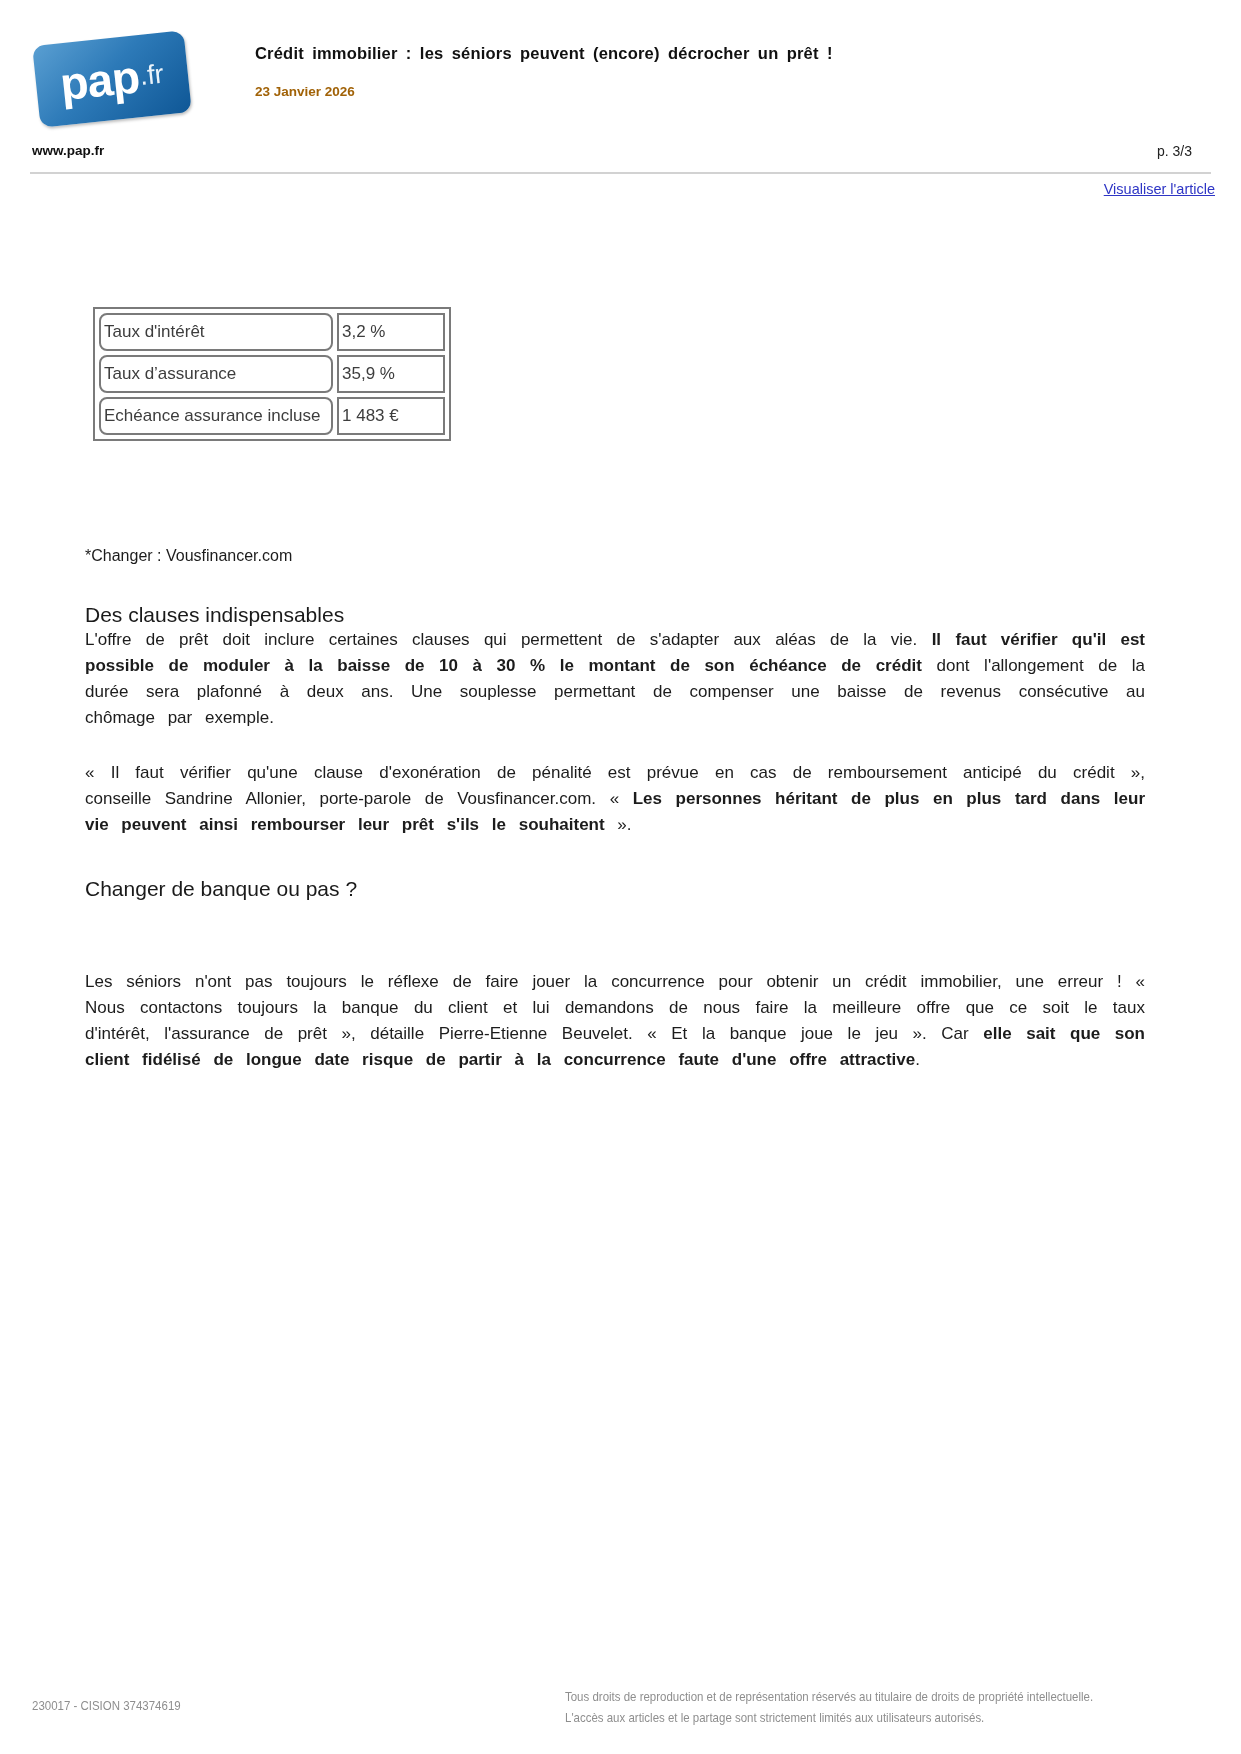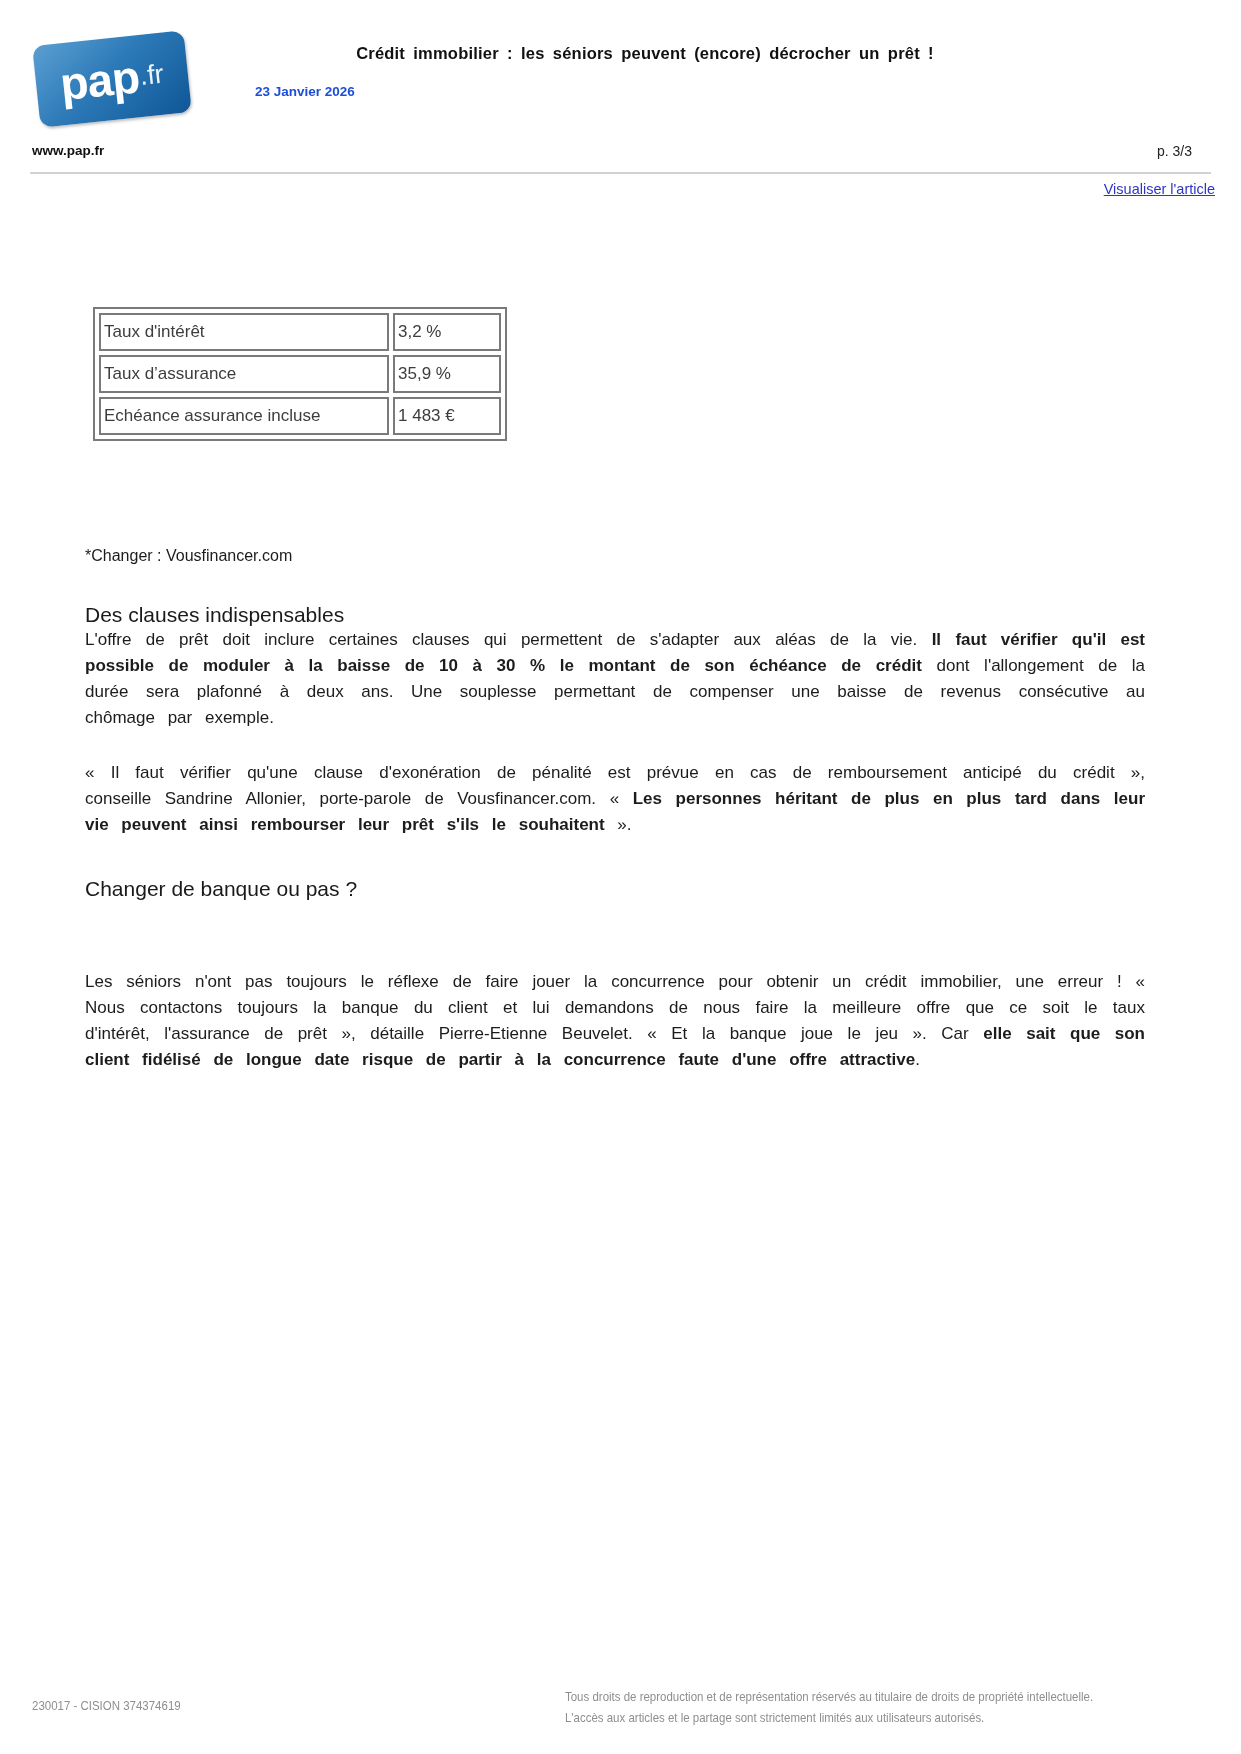--- a/index.html
+++ b/index.html
@@ -28,26 +28,26 @@
   .logo .logo-main {
     color: #ffffff; font-size: 46px; font-weight: bold; letter-spacing: -1px;
   }
   .logo .logo-suffix {
     color: #eaf3fa; font-size: 27px; font-weight: normal; margin-left: 1px;
   }
   .doc-title {
     position: absolute;
     left: 255px; top: 44px; width: 780px;
     font-size: 16.5px; font-weight: bold; color: #111;
-    word-spacing: 3.5px; letter-spacing: 0.2px; text-align: center;
+    word-spacing: 3.5px; letter-spacing: 0.2px;
   }
   .doc-date {
     position: absolute;
     left: 255px; top: 84px;
-    font-size: 13.5px; font-weight: bold; color: #1d4ed8;
+    font-size: 13.5px; font-weight: bold; color: #a16207;
   }
   .site-url {
     position: absolute;
     left: 32px; top: 143px;
     font-size: 13.5px; font-weight: bold; color: #111;
   }
   .page-indicator {
     position: absolute;
     right: 49px; top: 143px;
     font-size: 14px; color: #222;
@@ -76,21 +76,21 @@
   }
   .credit-table td {
     border: 2px solid #7a7a7a;
     font-size: 17px;
     color: #3d3d3d;
     padding: 0 3px;
     height: 38px;
     vertical-align: middle;
     white-space: nowrap;
   }
-  .credit-table td.cell-label { width: 290px; }
+  .credit-table td.cell-label { width: 234px; border-radius: 8px; }
   .credit-table td.cell-value { width: 108px; }
 
   
   .article {
     position: absolute;
     left: 85px; top: 547px; width: 1060px;
     color: #1c1c1c;
   }
   .source-note { font-size: 16px; color: #1c1c1c; }
   .section-heading {

